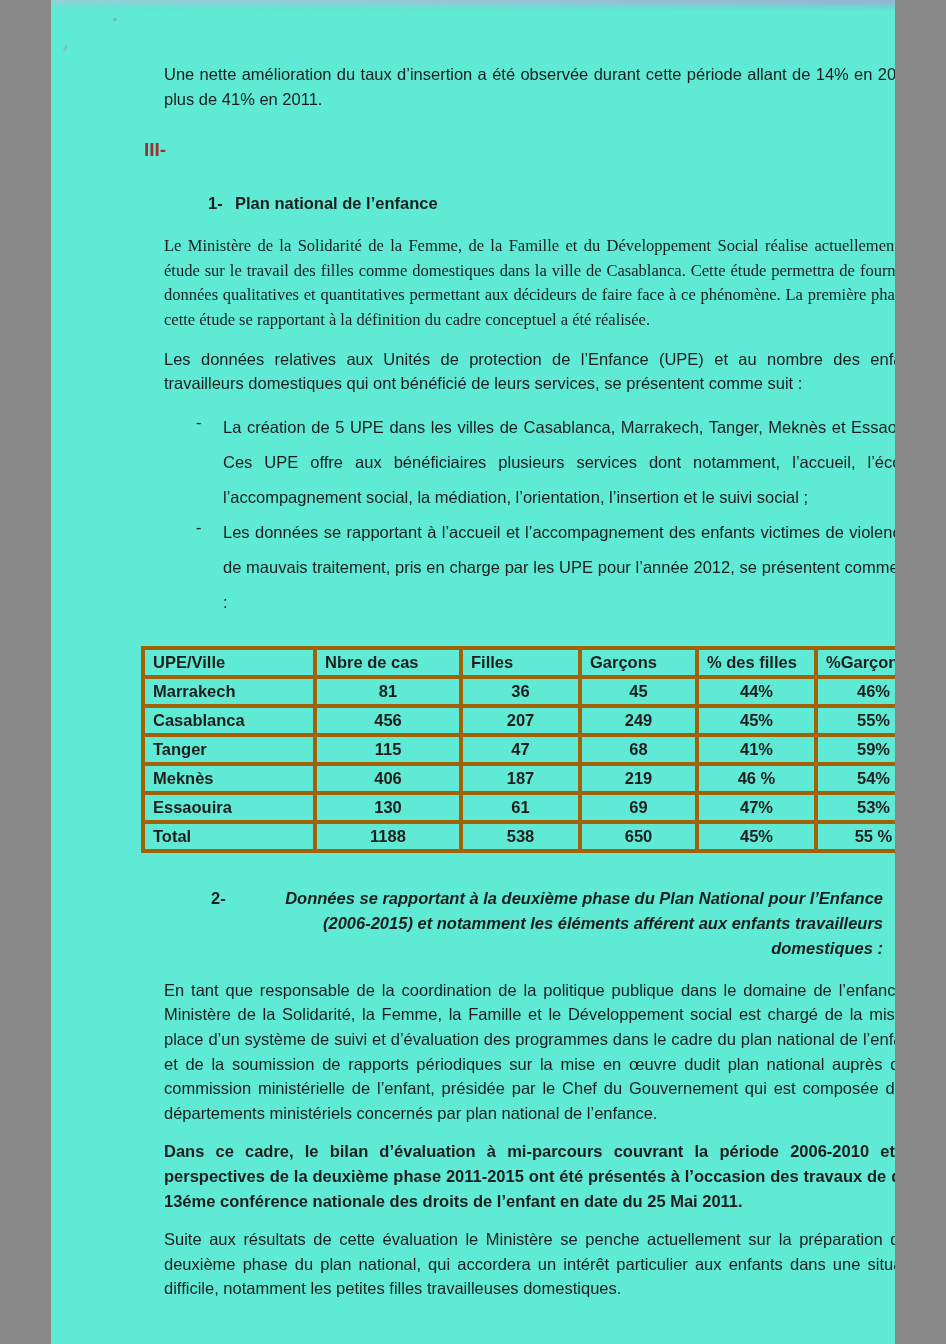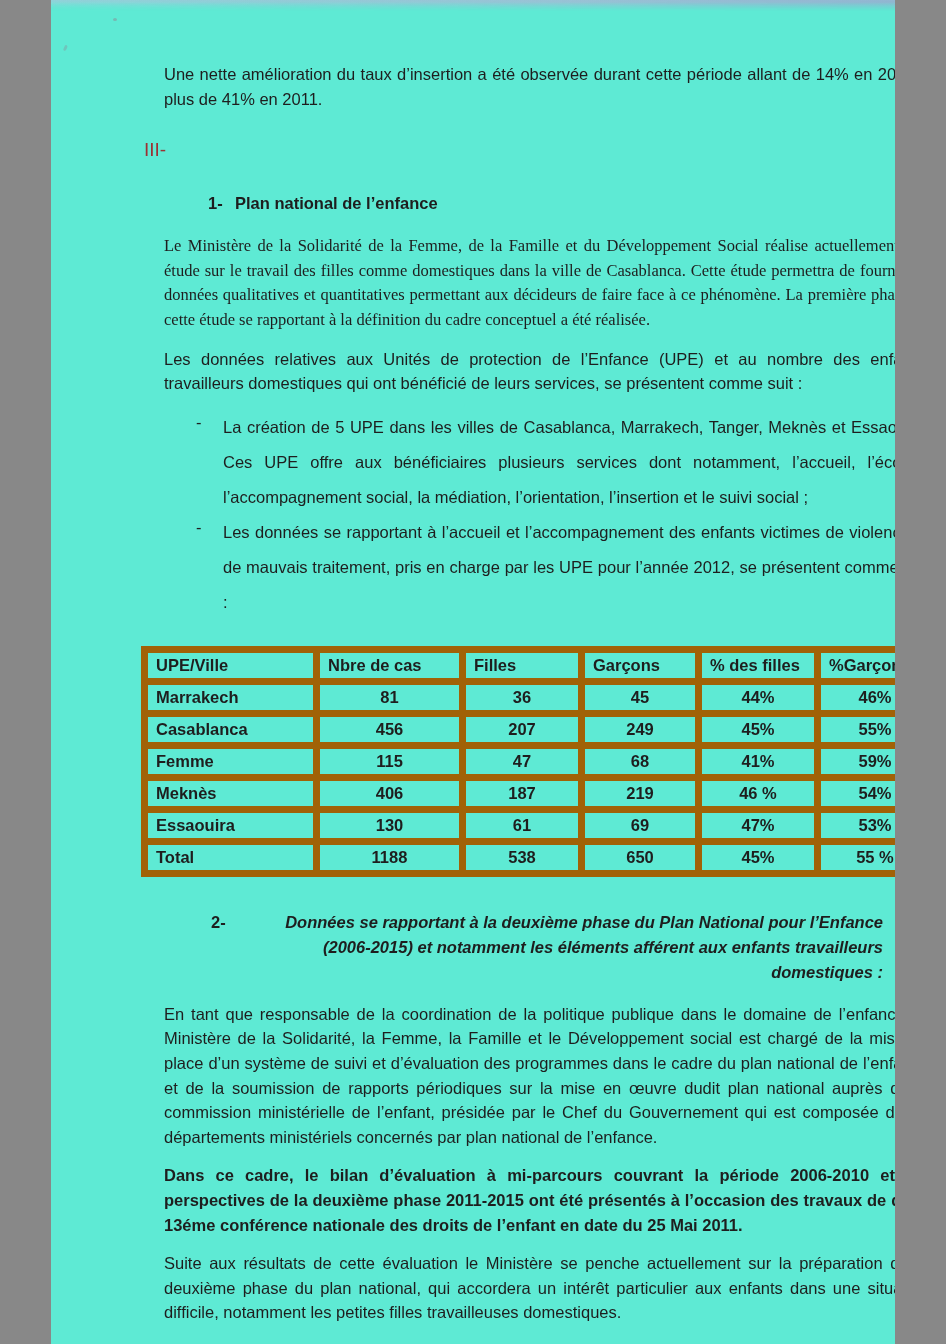--- a/index.html
+++ b/index.html
@@ -34,21 +34,21 @@
     margin:0;
     font-size:16.5px;
     line-height:24.6px;
     text-align:justify;
   }
   .intro{margin-bottom:0;}
 
   .h-section{
     margin-top:26px;
     margin-left:-20px;
-    font-weight:normal;
+    font-weight:bold;
     font-size:19px;
     line-height:26px;
     color:#9c3133;
     display:flex;
   }
   .h-num{width:79px;flex:none;}
   .h-title{flex:1;}
 
   .h-sub{
     margin-top:28px;
@@ -70,21 +70,21 @@
 
   table.upe{
     margin-top:26px;
     margin-left:-23px;
     border-collapse:collapse;
     table-layout:fixed;
     width:788px;
     font-size:16.5px;
   }
   table.upe td,table.upe th{
-    border:7px solid #a16207;
+    border:4px solid #a16207;
     font-weight:bold;
     height:23px;
     padding:1px 4px;
     text-align:center;
     line-height:21px;
   }
   table.upe th{text-align:left;padding-left:8px;}
   table.upe td.city{text-align:left;padding-left:8px;}
   table.upe th.c{text-align:left;}
 
@@ -187,21 +187,21 @@
       </tr>
       <tr>
         <td class="city">Casablanca</td>
         <td>456</td>
         <td>207</td>
         <td>249</td>
         <td>45%</td>
         <td>55%</td>
       </tr>
       <tr>
-        <td class="city">Femme</td>
+        <td class="city">Tanger</td>
         <td>115</td>
         <td>47</td>
         <td>68</td>
         <td>41%</td>
         <td>59%</td>
       </tr>
       <tr>
         <td class="city">Meknès</td>
         <td>406</td>
         <td>187</td>

